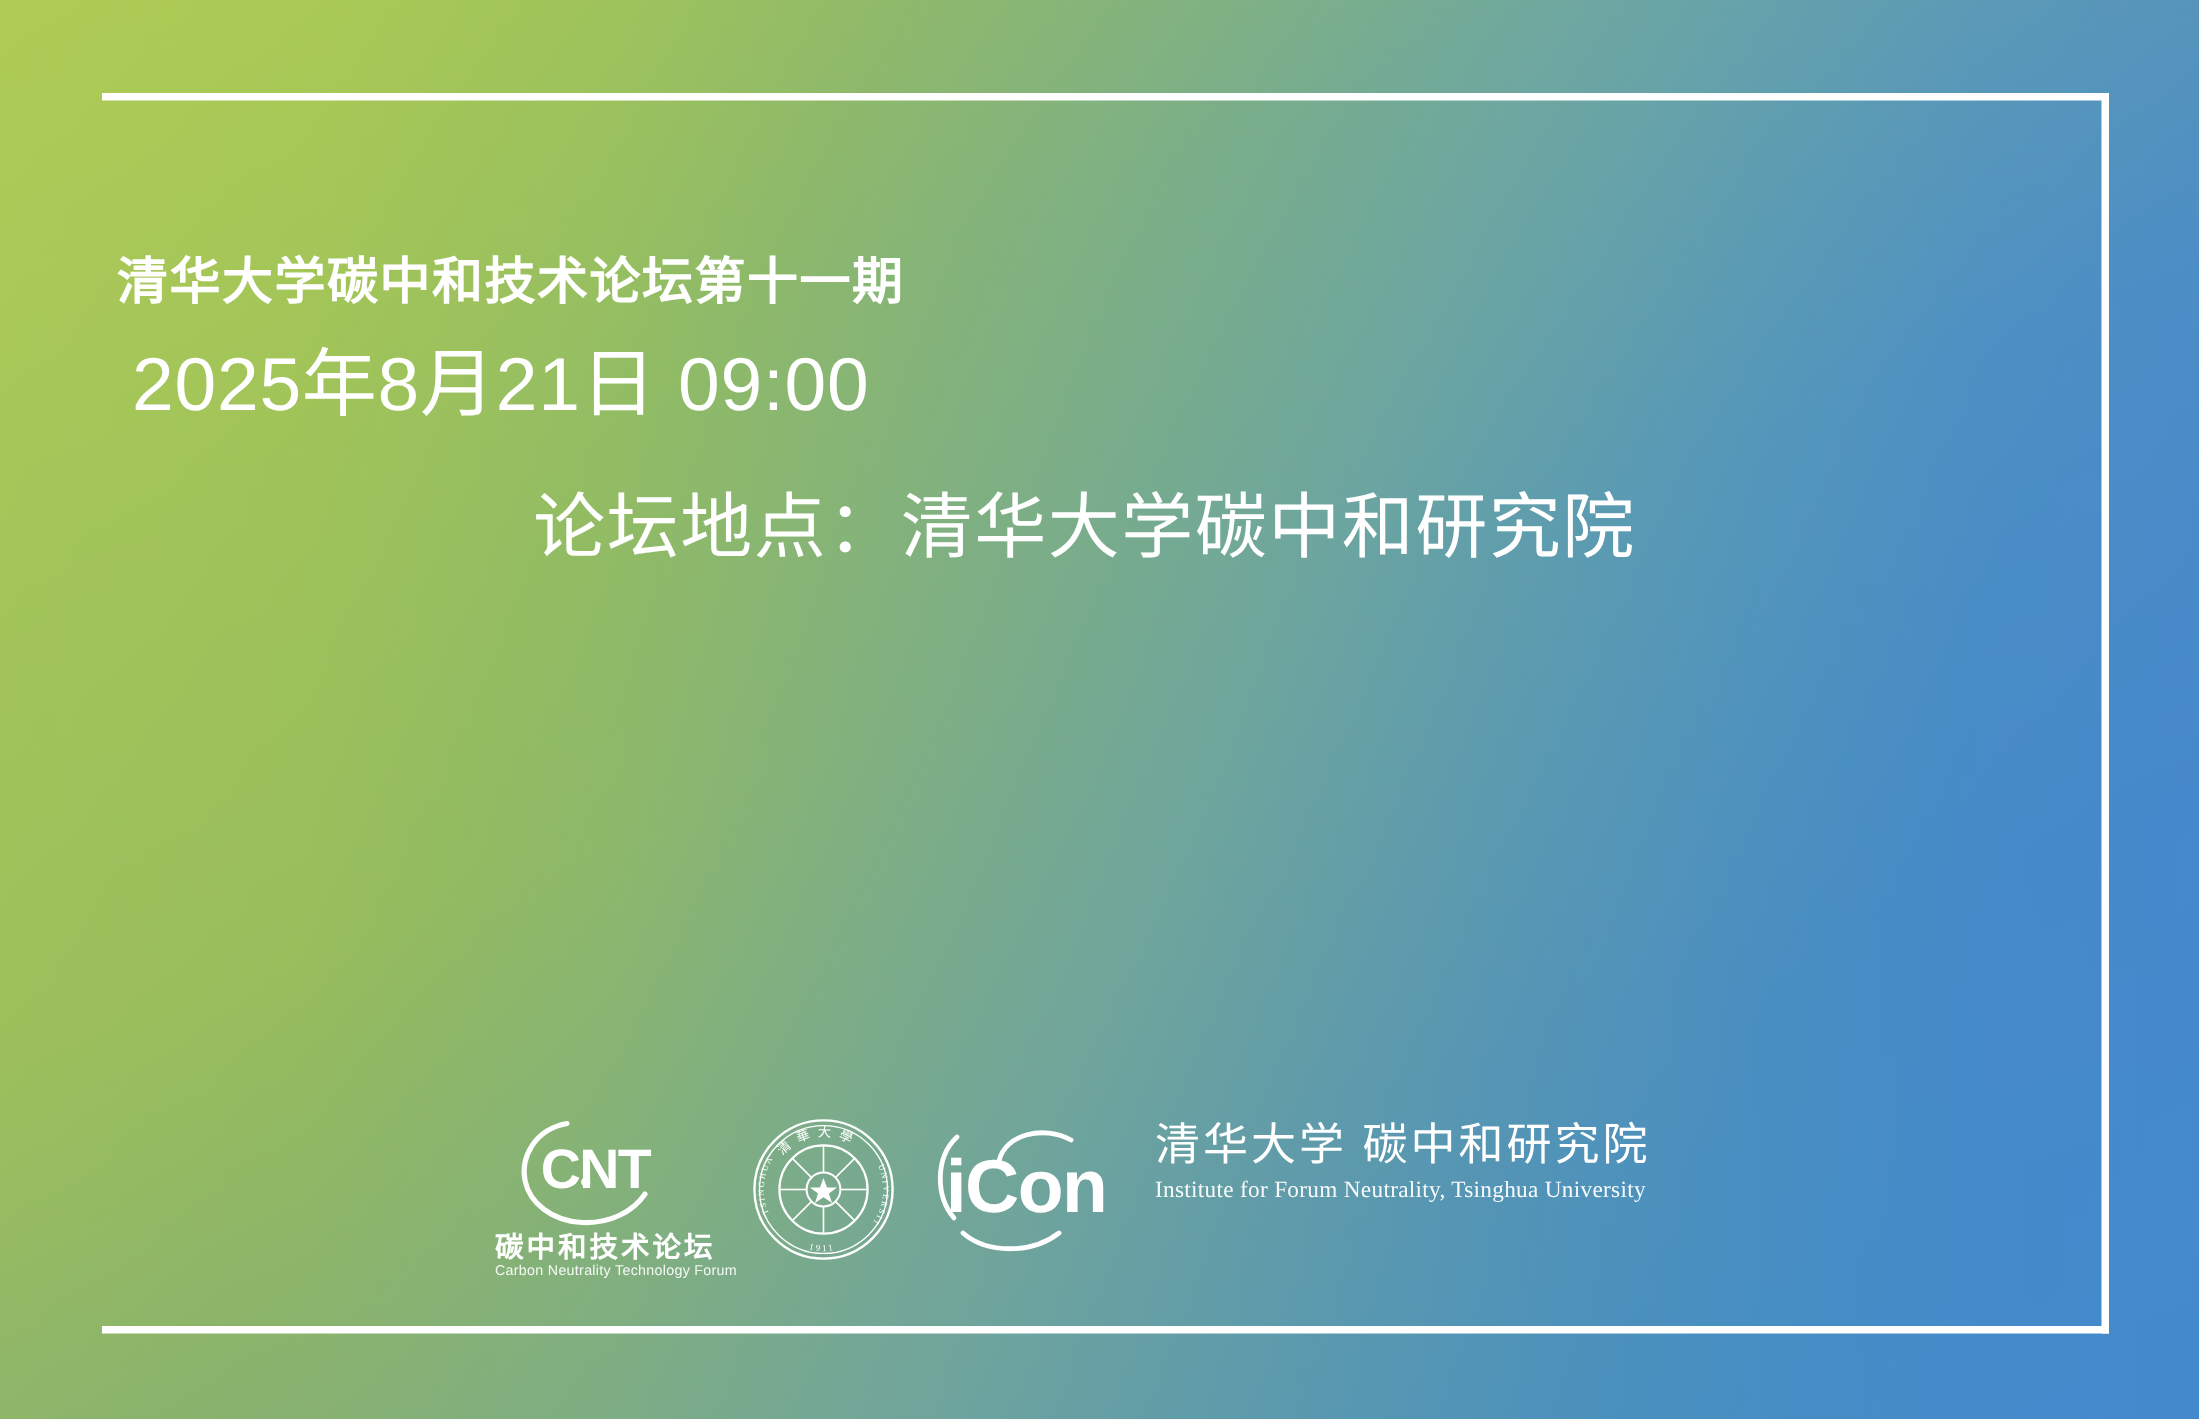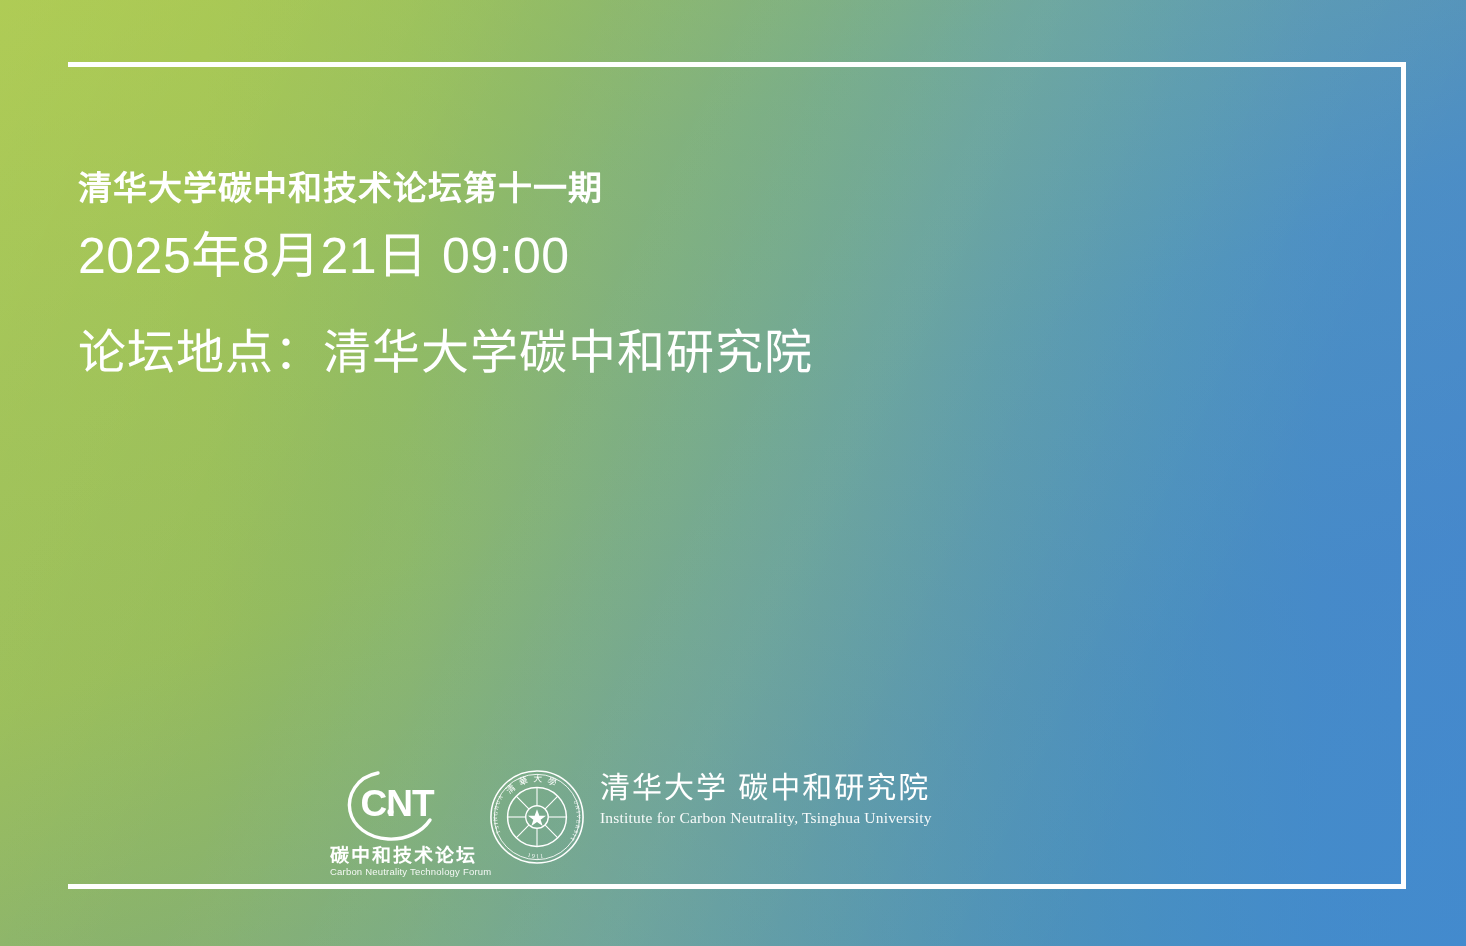--- a/index.html
+++ b/index.html
@@ -105,43 +105,43 @@
     transform: translateX(8px);
   }
 
   .datetime {
     color: #ffffff;
     font-size: 50px;
     font-weight: normal;
     letter-spacing: 0.5px;
     line-height: 1.2;
     white-space: nowrap;
-    margin: 0 0 38px 0;
+    margin: 0 0 38px 10px;
   }
 
   .venue {
     color: #ffffff;
     font-size: 48px;
     font-weight: normal;
     letter-spacing: 1px;
     line-height: 1.2;
     white-space: nowrap;
     margin: 0;
+    text-align: center;
   }
 
   
   .logo-strip {
     position: absolute;
     left: 330px;
     top: 738px;
     height: 130px;
     display: flex;
     align-items: flex-start;
-    gap: 0px;
-    margin-top: 24px;
+    gap: 12px;
   }
 
   
   .cnt-logo {
     position: relative;
     width: 140px;
     height: 128px;
   }
   .cnt-mark {
     position: absolute;
@@ -284,20 +284,28 @@
         <text font-family="'Liberation Serif', serif" font-size="5.6" fill="#ffffff" letter-spacing="1.4">
           <textPath href="#arcOuterR" startOffset="14%">UNIVERSITY</textPath>
         </text>
 
         <text font-family="'Liberation Serif', serif" font-size="6" fill="#ffffff" letter-spacing="1.6">
           <textPath href="#arcBottom" startOffset="31%">1911</textPath>
         </text>
       </svg>
     </div>
 
+    <div class="icon-logo">
+      <svg viewBox="0 0 122 96" width="122" height="96">
+        <path d="M16 12 C1 26, 2 52, 14 66" fill="none" stroke="#ffffff" stroke-width="3.2" stroke-linecap="round"></path>
+        <path d="M20 76 C36 90, 66 90, 84 76" fill="none" stroke="#ffffff" stroke-width="3.2" stroke-linecap="round"></path>
+        <path d="M92 14 C74 4, 48 10, 44 28" fill="none" stroke="#ffffff" stroke-width="3.2" stroke-linecap="round"></path>
+        <text x="62" y="62" text-anchor="middle" font-family="'Liberation Sans', sans-serif" font-size="50" font-weight="bold" fill="#ffffff" letter-spacing="-1">iCon</text>
+      </svg>
+    </div>
 
     <div class="institute">
       <div class="institute-cn">清华大学 碳中和研究院</div>
-      <div class="institute-en">Institute for Carbon Neutrality, Tsinghua University</div>
+      <div class="institute-en">Institute for Forum Neutrality, Tsinghua University</div>
     </div>
 
   </div>
 </div>
 
 </body></html>

